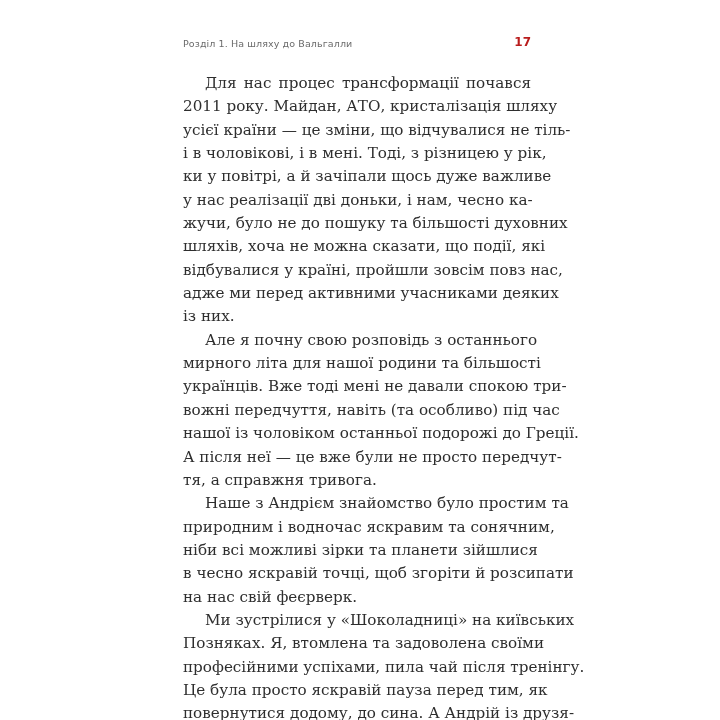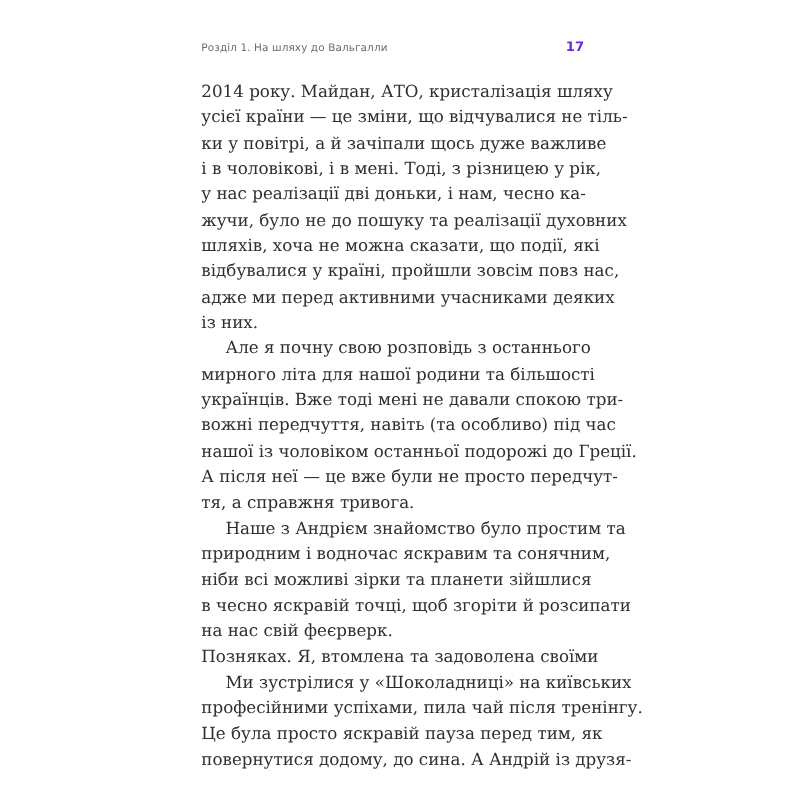--- a/index.html
+++ b/index.html
@@ -32,21 +32,21 @@
   .running-title {
     font-family: "DejaVu Sans", sans-serif;
     font-size: 9.5px;
     color: #6a6a6a;
     letter-spacing: 0.1px;
   }
   .page-number {
     font-family: "DejaVu Sans", sans-serif;
     font-size: 12px;
     font-weight: bold;
-    color: #6d28d9;
+    color: #b91c1c;
   }
   .body-text {
     position: absolute;
     left: 183px;
     top: 72px;
     width: 348px;
     font-family: "DejaVu Serif", serif;
     font-size: 15.2px;
     line-height: 23.35px;
     color: #2e2e2e;
@@ -70,26 +70,27 @@
 
 <div class="page">
   <div class="running-head">
     <span class="running-title">Розділ 1. На шляху до Вальгалли</span>
     <span class="page-number">17</span>
   </div>
 
   <div class="body-text">
 
     <div>
-      <span class="line">2014 року. Майдан, АТО, кристалізація шляху</span>
+      <span class="line indent">Для нас процес трансформації почався</span>
+      <span class="line">2011 року. Майдан, АТО, кристалізація шляху</span>
       <span class="line">усієї країни — це зміни, що відчувалися не тіль-</span>
+      <span class="line">і в чоловікові, і в мені. Тоді, з різницею у рік,</span>
       <span class="line">ки у повітрі, а й зачіпали щось дуже важливе</span>
-      <span class="line">і в чоловікові, і в мені. Тоді, з різницею у рік,</span>
       <span class="line">у нас реалізації дві доньки, і нам, чесно ка-</span>
-      <span class="line">жучи, було не до пошуку та реалізації духовних</span>
+      <span class="line">жучи, було не до пошуку та більшості духовних</span>
       <span class="line">шляхів, хоча не можна сказати, що події, які</span>
       <span class="line">відбувалися у країні, пройшли зовсім повз нас,</span>
       <span class="line">адже ми перед активними учасниками деяких</span>
       <span class="line last">із них.</span>
     </div>
 
     <div>
       <span class="line indent">Але я почну свою розповідь з останнього</span>
       <span class="line">мирного літа для нашої родини та більшості</span>
       <span class="line">українців. Вже тоді мені не давали спокою три-</span>
@@ -101,21 +102,21 @@
 
     <div>
       <span class="line indent">Наше з Андрієм знайомство було простим та</span>
       <span class="line">природним і водночас яскравим та сонячним,</span>
       <span class="line">ніби всі можливі зірки та планети зійшлися</span>
       <span class="line">в чесно яскравій точці, щоб згоріти й розсипати</span>
       <span class="line last">на нас свій феєрверк.</span>
     </div>
 
     <div>
+      <span class="line indent">Ми зустрілися у «Шоколадниці» на київських</span>
       <span class="line">Позняках. Я, втомлена та задоволена своїми</span>
-      <span class="line indent">Ми зустрілися у «Шоколадниці» на київських</span>
       <span class="line">професійними успіхами, пила чай після тренінгу.</span>
       <span class="line">Це була просто яскравій пауза перед тим, як</span>
       <span class="line">повернутися додому, до сина. А Андрій із друзя-</span>
 
     </div>
   </div>
 </div>
 
 </body></html>

